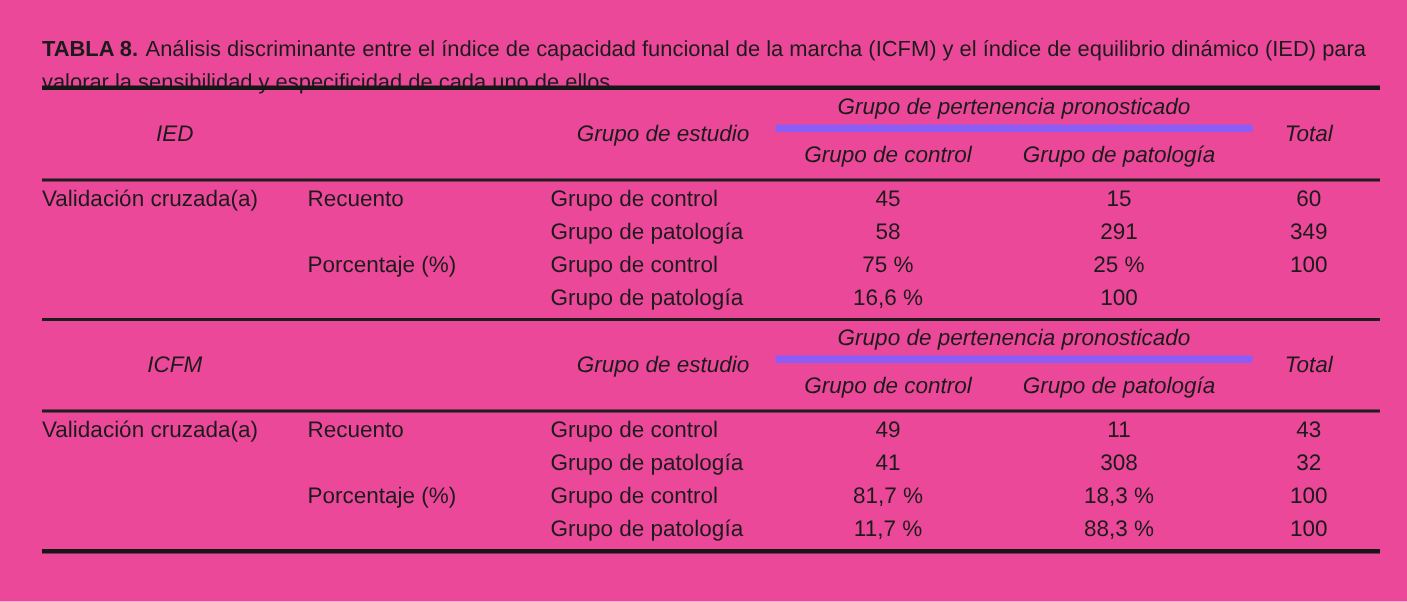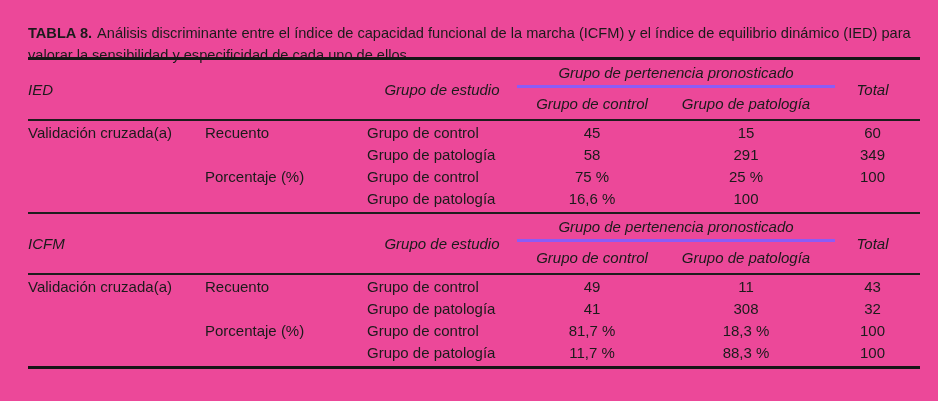--- a/index.html
+++ b/index.html
@@ -42,28 +42,28 @@
     display: grid;
     grid-template-columns: 177px 162px 150px 150px 158px 95px;
   }
   .sec-header {
     height: 59px;
     grid-template-rows: 28px 31px;
     align-items: center;
     font-style: italic;
     font-size: 15px;
   }
-  .h-index   { grid-column: 1; grid-row: 1 / 3; text-align: left; }
+  .h-index   { grid-column: 1; grid-row: 1 / 3; text-align: center; }
   .h-study   { grid-column: 3; grid-row: 1 / 3; text-align: center; white-space: nowrap; }
   .h-pred    {
     grid-column: 4 / 6; grid-row: 1;
     text-align: center; white-space: nowrap;
     align-self: stretch;
     display: flex; align-items: center; justify-content: center;
-    border-bottom: 3px solid #8b5cf6;
+    border-bottom: 5px solid #8b5cf6;
     margin-right: -10px;
   }
   .h-control { grid-column: 4; grid-row: 2; text-align: center; white-space: nowrap; }
   .h-path    { grid-column: 5; grid-row: 2; text-align: center; white-space: nowrap; }
   .h-total   { grid-column: 6; grid-row: 1 / 3; text-align: center; }
 
   .sec-body {
     grid-template-rows: repeat(4, 22px);
     padding-top: 0;
     padding-bottom: 3px;

